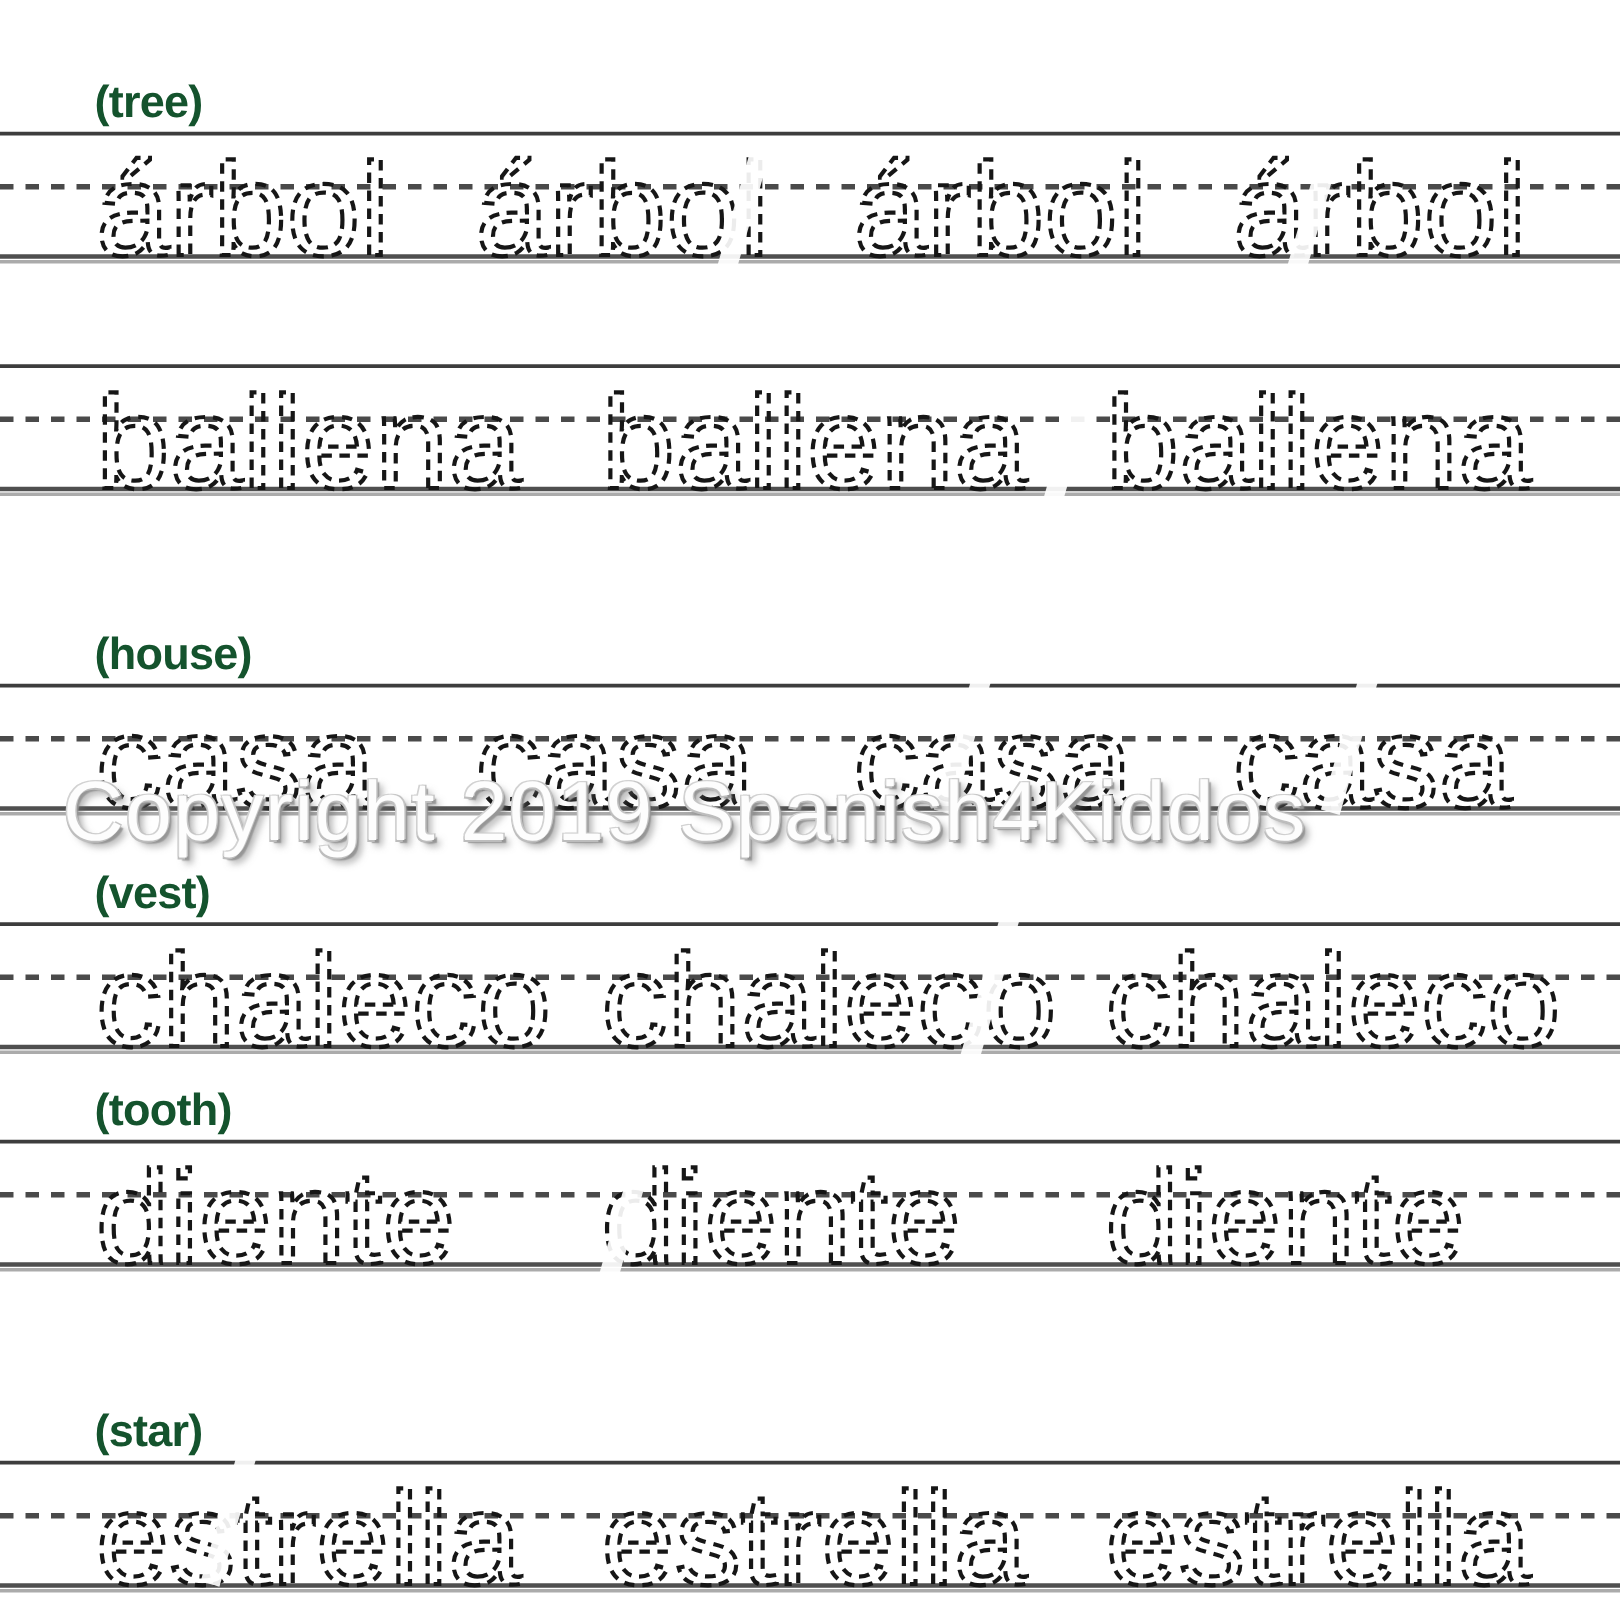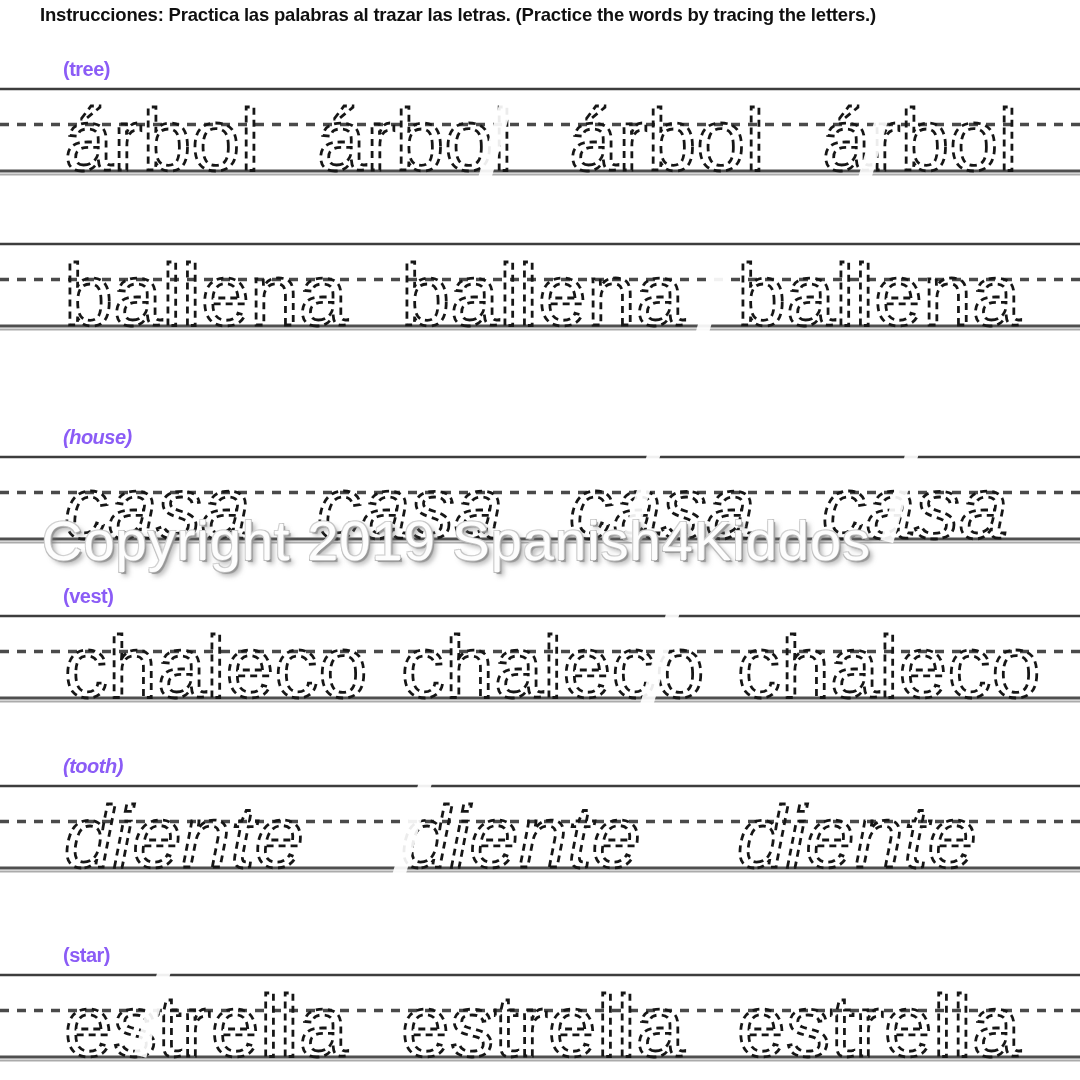--- a/index.html
+++ b/index.html
@@ -25,24 +25,24 @@
     color: #101010;
     white-space: nowrap;
   }
   .row {
     position: absolute;
     left: 0;
     width: 1080px;
   }
   .row-label {
     margin-left: 63px;
-    font-size: 20px;
+    font-size: 30px;
     font-weight: 700;
     letter-spacing: -0.5px;
-    color: #8b5cf6;
+    color: #14532d;
     height: 28px;
     line-height: 28px;
   }
   .row-svg {
     display: block;
     margin-top: 4px;
     width: 1080px;
     height: 96px;
   }
   .solid-line {
@@ -93,21 +93,20 @@
       -1px  1px 0 #bdbdbd,
        2px  2px 1px #969696,
        4px  4px 5px rgba(110,110,110,0.55);
   }
 </style>
 </head>
 <body>
 
 <div class="page">
 
-  <div class="instructions">Instrucciones: Practica las palabras al trazar las letras. (Practice the words by tracing the letters.)</div>
 
   <div id="rows">
   <div class="row" style="top: 55px;">
     <div class="row-label">(tree)</div>
     <svg class="row-svg" viewBox="0 0 1080 96" preserveAspectRatio="none">
       <line class="solid-line" x1="0" y1="2" x2="1080" y2="2"></line>
       <line class="guide-line" x1="0" y1="37.5" x2="1080" y2="37.5"></line>
       <line class="shadow-line" x1="0" y1="87.5" x2="1080" y2="87.5"></line>
       <line class="bottom-line" x1="0" y1="84" x2="1080" y2="84"></line>
       <g class="words">
@@ -126,21 +125,21 @@
       <line class="shadow-line" x1="0" y1="87.5" x2="1080" y2="87.5"></line>
       <line class="bottom-line" x1="0" y1="84" x2="1080" y2="84"></line>
       <g class="words">
             <text x="64" y="83" class="trace-word">ballena</text>
             <text x="401" y="83" class="trace-word">ballena</text>
             <text x="737" y="83" class="trace-word">ballena</text>
           </g>
     </svg>
   </div>
 
-  <div class="row" style="top: 423px; font-style: italic;">
+  <div class="row" style="top: 423px;">
     <div class="row-label">(house)</div>
     <svg class="row-svg" viewBox="0 0 1080 96" preserveAspectRatio="none">
       <line class="solid-line" x1="0" y1="2" x2="1080" y2="2"></line>
       <line class="guide-line" x1="0" y1="37.5" x2="1080" y2="37.5"></line>
       <line class="shadow-line" x1="0" y1="87.5" x2="1080" y2="87.5"></line>
       <line class="bottom-line" x1="0" y1="84" x2="1080" y2="84"></line>
       <g class="words">
             <text x="64" y="83" class="trace-word">casa</text>
             <text x="317" y="83" class="trace-word">casa</text>
             <text x="569" y="83" class="trace-word">casa</text>
@@ -157,21 +156,21 @@
       <line class="shadow-line" x1="0" y1="87.5" x2="1080" y2="87.5"></line>
       <line class="bottom-line" x1="0" y1="84" x2="1080" y2="84"></line>
       <g class="words">
             <text x="64" y="83" class="trace-word">chaleco</text>
             <text x="401" y="83" class="trace-word">chaleco</text>
             <text x="737" y="83" class="trace-word">chaleco</text>
           </g>
     </svg>
   </div>
 
-  <div class="row" style="top: 752px; font-style: italic;">
+  <div class="row" style="top: 727px;">
     <div class="row-label">(tooth)</div>
     <svg class="row-svg" viewBox="0 0 1080 96" preserveAspectRatio="none">
       <line class="solid-line" x1="0" y1="2" x2="1080" y2="2"></line>
       <line class="guide-line" x1="0" y1="37.5" x2="1080" y2="37.5"></line>
       <line class="shadow-line" x1="0" y1="87.5" x2="1080" y2="87.5"></line>
       <line class="bottom-line" x1="0" y1="84" x2="1080" y2="84"></line>
       <g class="words">
             <text x="64" y="83" class="trace-word">diente</text>
             <text x="401" y="83" class="trace-word">diente</text>
             <text x="737" y="83" class="trace-word">diente</text>

